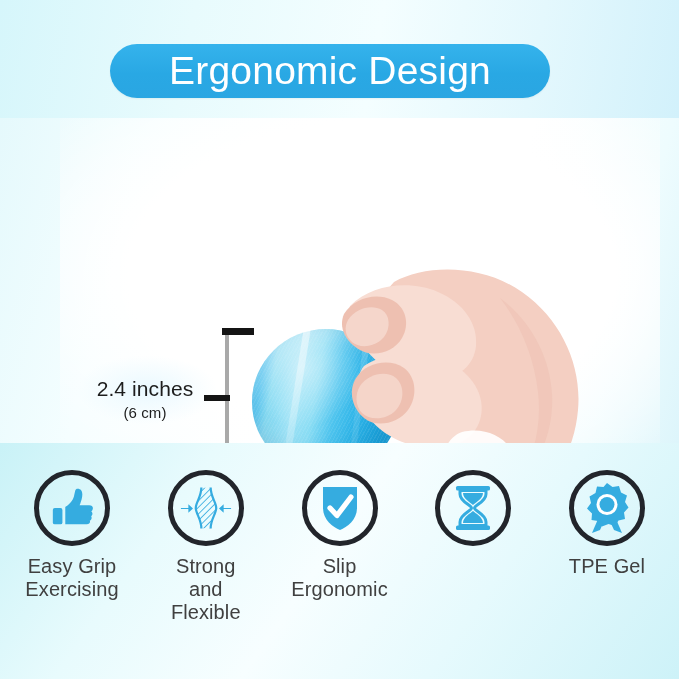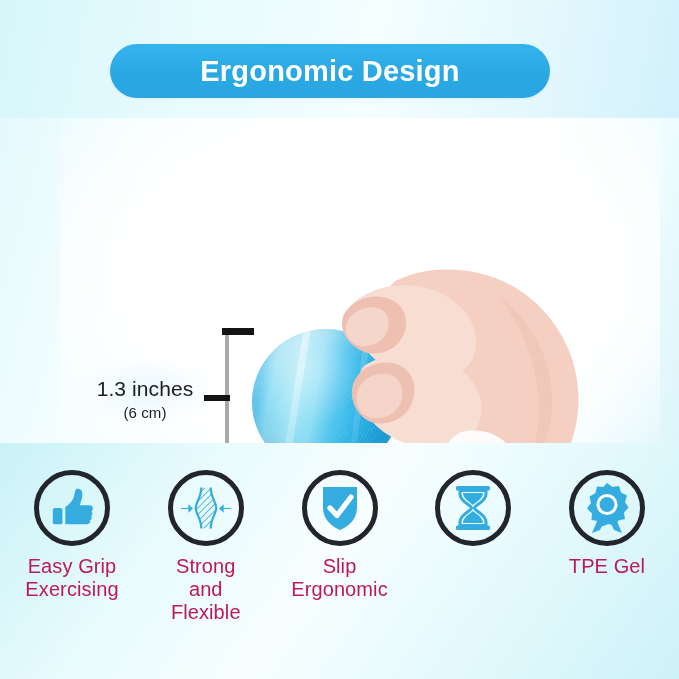--- a/index.html
+++ b/index.html
@@ -16,21 +16,21 @@
     background:linear-gradient(100deg,#d6f6fb 0%,#e8fbfd 28%,#f4feff 55%,#e4f8fd 78%,#d2f1fb 100%);
   }
   .title-pill {
     position:absolute; left:110px; top:44px; width:440px; height:54px;
     border-radius:27px;
     background:linear-gradient(180deg,#35b3ec 0%,#29a8e4 55%,#2aa6e2 100%);
     display:flex; align-items:center; justify-content:center;
     box-shadow:0 1px 2px rgba(0,0,0,.05);
   }
   .title-pill-text {
-    color:#ffffff; font-size:29px; letter-spacing:.2px; font-weight:700;
+    color:#ffffff; font-size:39px; letter-spacing:.2px; font-weight:400;
     white-space:nowrap;
     text-align:right;
   }
 
   
   .band-hero {
     position:absolute; left:0; top:118px; width:679px; height:325px;
     background:linear-gradient(105deg,#e5f9fc 0%,#f4feff 20%,#ffffff 45%,#ffffff 70%,#eefcfe 88%,#ddf5fb 100%);
   }
   .hero-white {
@@ -119,42 +119,42 @@
     padding:0 6px;
   }
   .feature { width:132px; display:flex; flex-direction:column; align-items:center; }
   .feature-icon-ring {
     width:76px; height:76px; border-radius:50%;
     border:5px solid #22252b;
     display:flex; align-items:center; justify-content:center;
     background:transparent;
   }
   .feature-label {
-    margin-top:9px; text-align:center; color:#be185d;
+    margin-top:9px; text-align:center; color:#404040;
     font-size:20px; line-height:1.16; letter-spacing:.1px;
   }
   .feature-label span { display:block; }
 </style>
 </head>
 <body>
 
 <div id="page">
 
   <div class="band-top">
     <div class="title-pill">
       <div class="title-pill-text">Ergonomic Design</div>
     </div>
   </div>
 
   <div class="band-hero">
     <div class="hero-white"></div>
 
     <div class="measure-glow"></div>
     <div class="measure-label">
-      <div class="measure-line1">1.3 inches</div>
+      <div class="measure-line1">2.4 inches</div>
       <div class="measure-line2">(6 cm)</div>
     </div>
 
     <div class="bracket">
       <div class="bracket-stem"></div>
       <div class="bracket-cap top"></div>
       <div class="bracket-cap bot"></div>
       <div class="bracket-tick"></div>
     </div>
 

